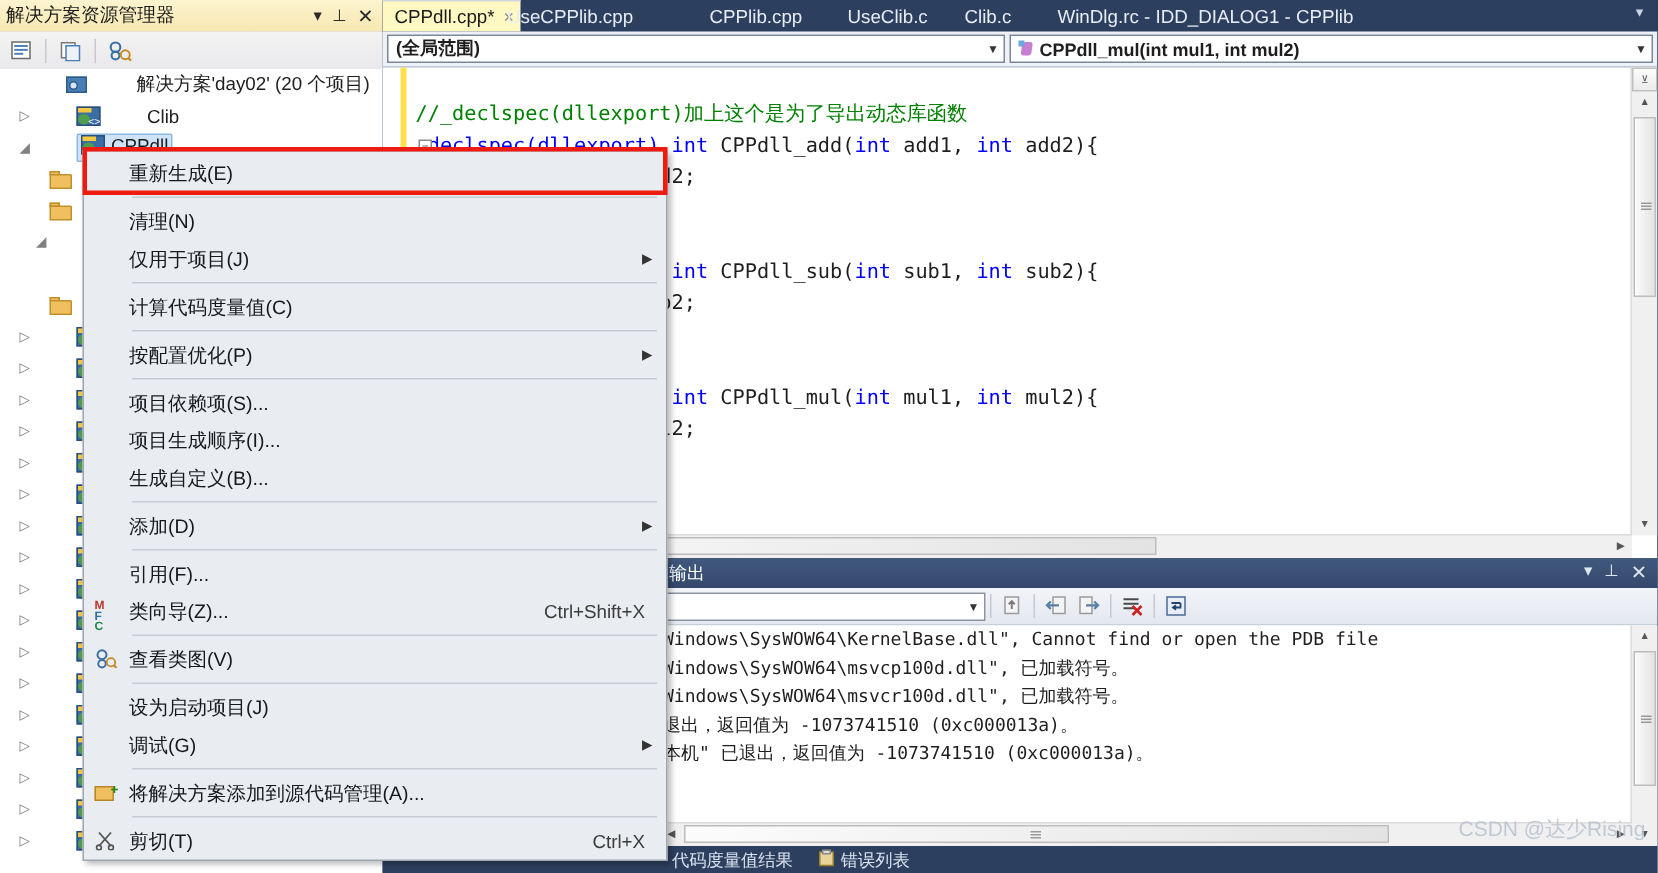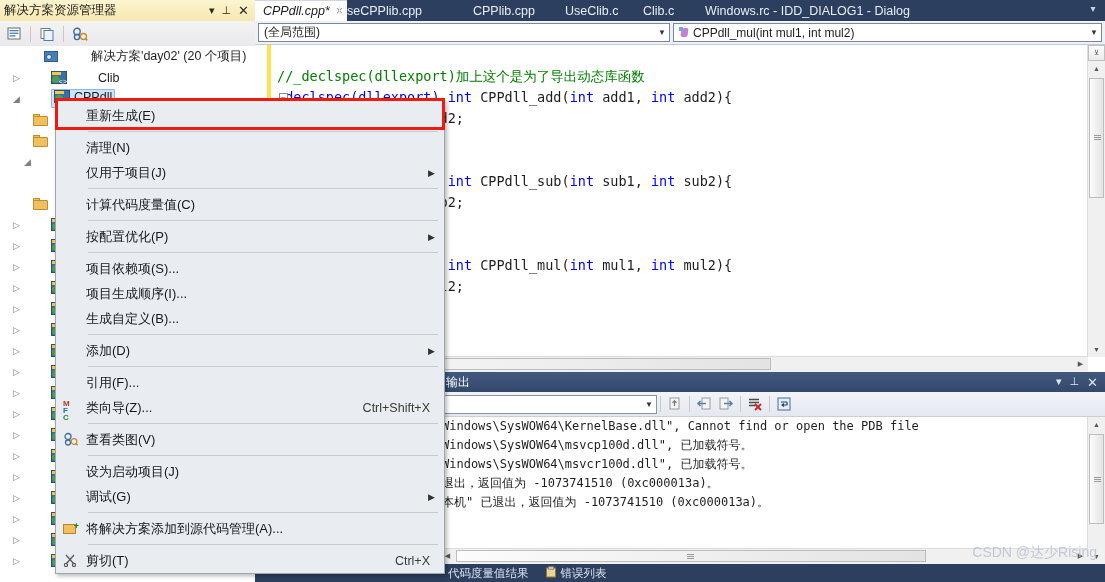--- a/index.html
+++ b/index.html
@@ -55,27 +55,27 @@
   .sico{width:17px;height:14px;position:relative;}
   .sico .a{position:absolute;left:1px;top:1px;width:14px;height:11px;background:#4a7fb5;border:1px solid #2e5c8a;box-sizing:border-box;}
   .sico .b{position:absolute;left:3px;top:4px;width:6px;height:6px;border-radius:50%;background:#d8e8f6;border:1px solid #2e5c8a;box-sizing:border-box;}
 
   
   #main{left:255px;top:0;width:850px;height:582px;background:#2d3f5e;}
 
   
   #tabstrip{position:absolute;left:0;top:0;width:850px;height:21px;background:#2d3f5e;}
   .tab{position:absolute;top:0;height:21px;display:flex;align-items:center;font-size:12.5px;white-space:nowrap;padding:0 8px;box-sizing:border-box;}
-  .tab.active{background:#ffffff;color:#1a1a1a;border-top:1px solid #cfd6e0;font-style:italic;}
+  .tab.active{background:#fef9c3;color:#1a1a1a;border-top:1px solid #cfd6e0;}
   .tab.inactive{color:#e8edf5;}
   .tabclose{margin-left:6px;font-size:12px;color:#8a8a8a;}
   #tabmenu{position:absolute;right:3px;top:3px;width:18px;height:15px;color:#c9d3e2;font-size:10px;text-align:center;}
 
   
-  #navbar{position:absolute;left:0;top:21px;width:850px;height:24px;background:#eef1f6;border-bottom:1px solid #c4cad6;display:flex;align-items:center;padding:2px 3px;box-sizing:border-box;}
+  #navbar{position:absolute;left:0;top:21px;width:850px;height:24px;background:#eef1f6;border-bottom:1px solid #c4cad6;display:flex;align-items:center;padding:2px 3px;box-sizing:border-box;font-weight:bold;}
   .combo{height:19px;background:#fff;border:1px solid #7a8699;display:flex;align-items:center;font-size:12px;box-sizing:border-box;padding-left:5px;}
   .combo .arrow{margin-left:auto;width:14px;text-align:center;font-size:8px;color:#333;border-left:0px;}
   #combo-scope{width:412px;margin-right:3px;}
   #combo-func{flex:1;min-width:0;}
   .mico{width:11px;height:11px;margin-right:3px;position:relative;flex:0 0 11px;}
   .mico .d{position:absolute;left:2px;top:1px;width:7px;height:9px;background:#c77fd4;transform:skewX(-8deg);border-radius:2px;}
   .mico .s{position:absolute;left:0px;top:0px;width:4px;height:4px;background:#6fa8dc;}
 
   
   #editor{position:absolute;left:0;top:45px;width:850px;height:327px;background:#fff;overflow:hidden;}
@@ -429,21 +429,21 @@
       <div class="tab inactive" style="left: 210px; width: 92px;">
         <span>CPPlib.cpp</span>
       </div>
       <div class="tab inactive" style="left: 302px; width: 78px;">
         <span>UseClib.c</span>
       </div>
       <div class="tab inactive" style="left: 380px; width: 62px;">
         <span>Clib.c</span>
       </div>
       <div class="tab inactive" style="left: 442px; width: 229px;">
-        <span>Windows.rc - IDD_DIALOG1 - Dialog</span>
+        <span>WinDlg.rc - IDD_DIALOG1 - CPPlib</span>
       </div>
     </div>
   <div id="tabmenu">▾</div>
 
   <div id="navbar">
     <div class="combo" id="combo-scope">
       <span>(全局范围)</span>
       <span class="arrow">▼</span>
     </div>
     <div class="combo" id="combo-func">

